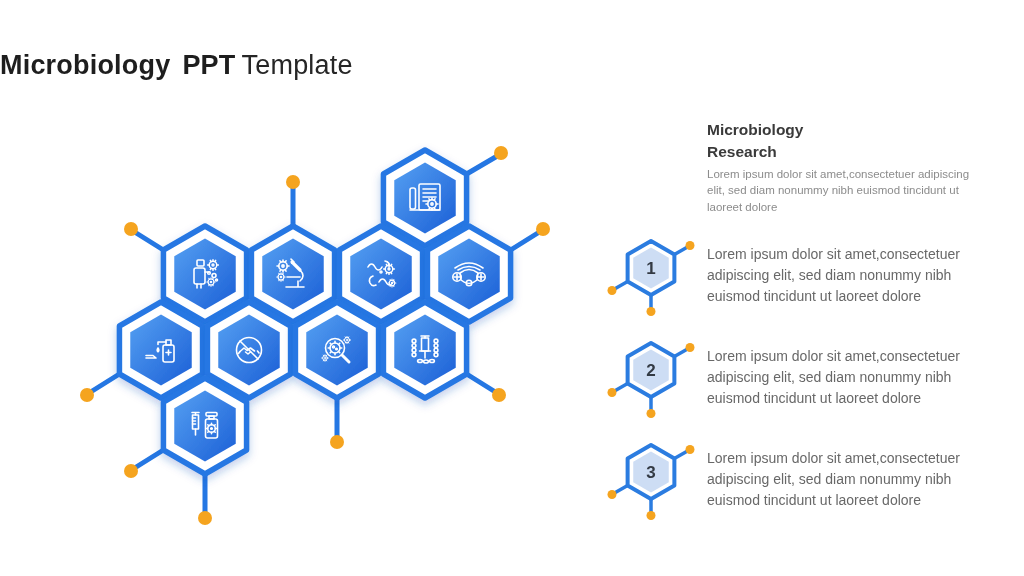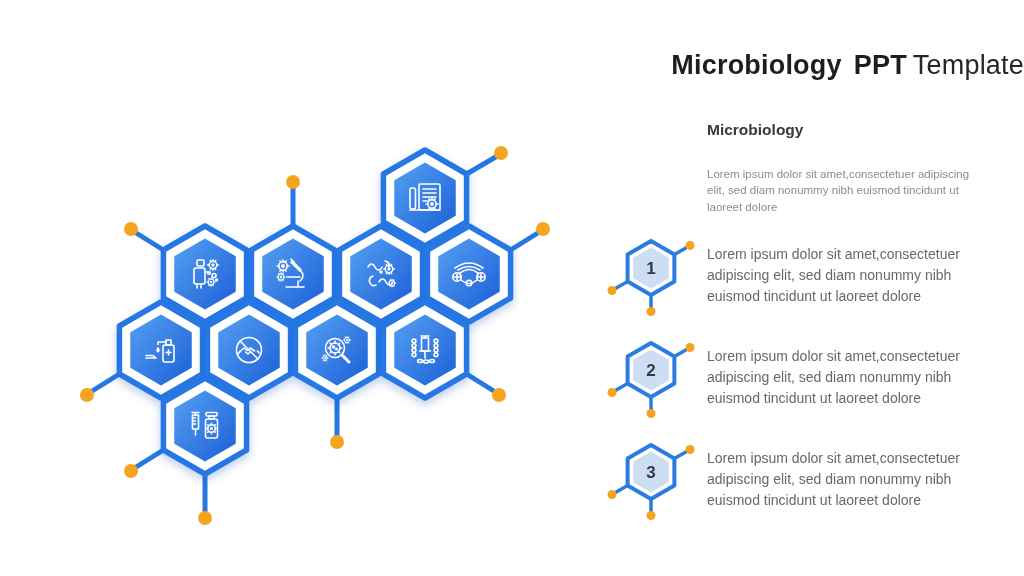--- a/index.html
+++ b/index.html
@@ -2,21 +2,21 @@
 <html><head>
 <meta charset="utf-8">
 <style>
   html,body{margin:0;padding:0;background:#ffffff;}
   .slide{
     position:relative;width:1024px;height:576px;background:#ffffff;
     font-family:"Liberation Sans", sans-serif;overflow:hidden;
   }
   
   .title-row{
-    position:absolute;top:50px;left:0;width:1024px;text-align:right;
+    position:absolute;top:50px;left:0;width:1024px;text-align:left;
     font-size:27px;color:#1e1e1e;letter-spacing:.2px;
   }
   .title-row .w1{font-weight:700;}
   .title-row .w2{font-weight:700;margin-left:12px;}
   .title-row .w3{font-weight:400;margin-left:6px;color:#262626;}
   
   .cluster-svg{position:absolute;left:0;top:0;width:1024px;height:576px;}
   
   .research-heading{
     position:absolute;left:707px;top:119px;width:280px;
@@ -227,20 +227,21 @@
         <rect x="0.5" y="-7" width="12" height="19" rx="2"></rect>
         <circle cx="6.5" cy="2.5" r="3.8"></circle>
         <path d="M6.5,-1.3 v-1.5 M6.5,6.3 v1.5 M2.7,2.5 h-1.5 M10.3,2.5 h1.5 M3.8,-0.2 l-1,-1 M9.2,5.2 l1,1 M3.8,5.2 l-1,1 M9.2,-0.2 l1,-1"></path>
         <circle cx="6.5" cy="2.5" r="0.8"></circle>
       </g>
     </g>
   </svg>
 
   <div class="research-heading">
     <div>Microbiology</div>
+    <div>Research</div>
   </div>
   <div class="research-body">Lorem ipsum dolor sit amet,consectetuer adipiscing elit, sed diam nonummy nibh euismod tincidunt ut laoreet dolore</div>
 
   <div class="step-item step-1">
     <svg class="step-svg" viewBox="0 0 96 100">
       <g transform="translate(48,32)">
         <g stroke="#2b7ce0" stroke-width="3.5" stroke-linecap="round">
           <line x1="23.38" y1="-13.5" x2="37.4" y2="-21.6"></line>
           <line x1="-23.38" y1="13.5" x2="-37.4" y2="21.6"></line>
           <line x1="0" y1="27" x2="0" y2="41"></line>

